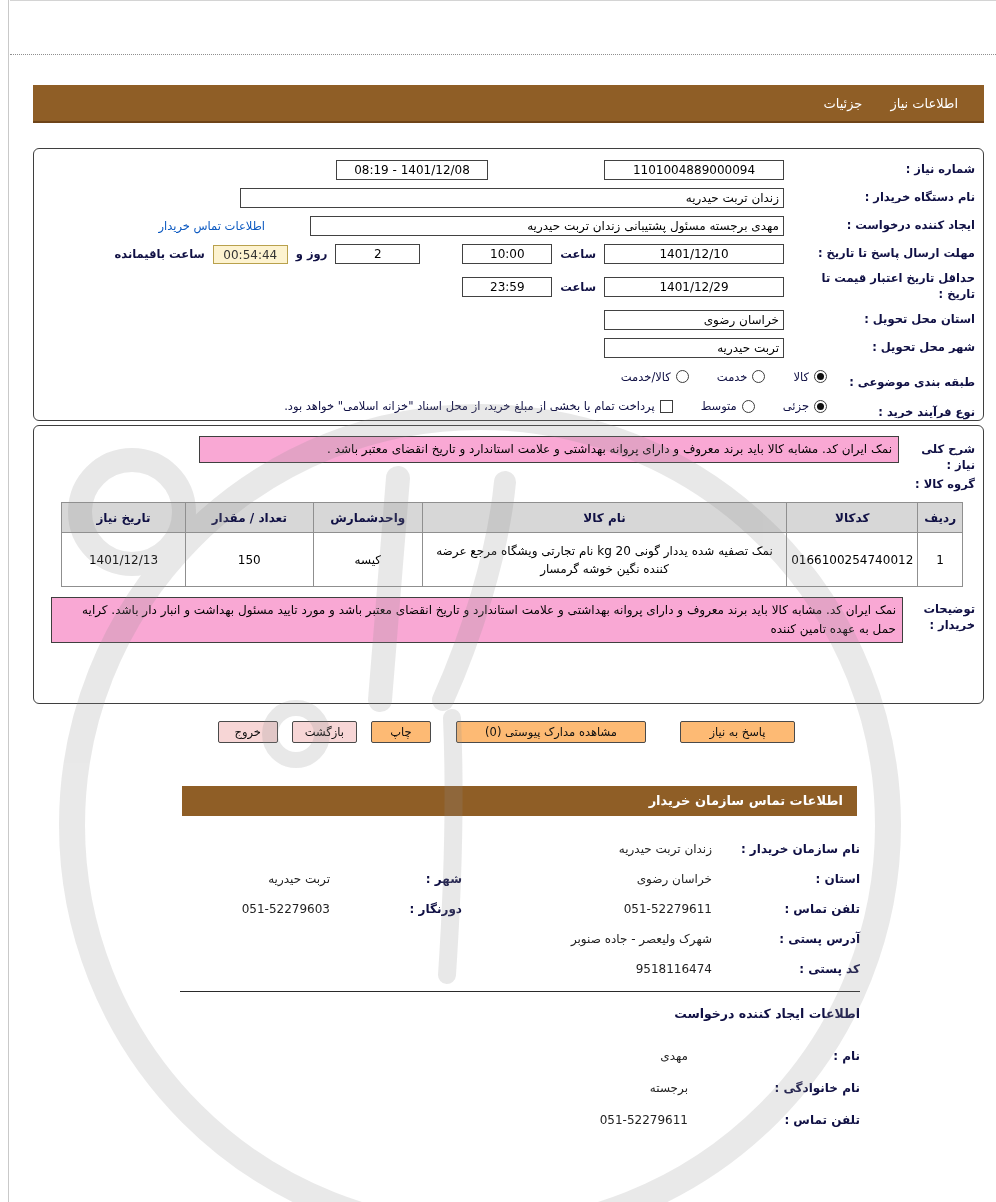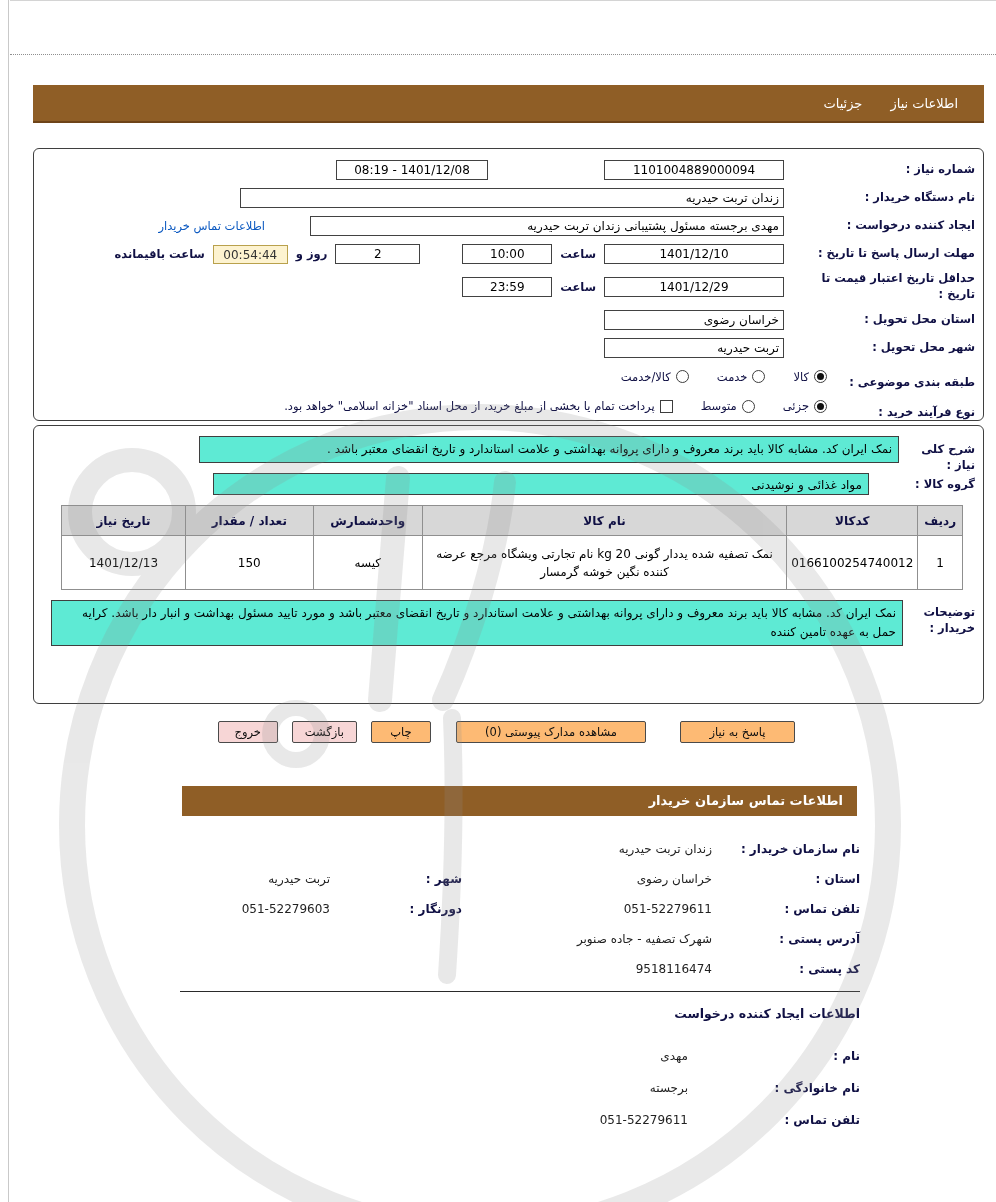--- a/index.html
+++ b/index.html
@@ -62,21 +62,21 @@
     background:#fff; display:inline-block; position:relative; cursor:pointer;
   }
   .radio.checked::after { content:""; position:absolute; inset:2px; border-radius:50%; background:#101010; }
   .checkbox { width:13px; height:13px; border:1px solid #3d3d3d; background:#fff; display:inline-block; cursor:pointer; }
   .treasury-text { font-size:11.5px; color:#101044; white-space:nowrap; }
 
   
   .row2 { display:flex; direction:rtl; align-items:flex-start; }
   .b-label { font-size:11.5px; font-weight:bold; color:#101044; text-align:right; line-height:1.4; padding-left:6px; }
   .desc-label { width:76px; padding-top:5px; }
-  .txtbox { border:1px solid #3f3f3f; background:#5eead4; padding:3px 6px; font-size:12px; line-height:1.55; color:#000; }
+  .txtbox { border:1px solid #3f3f3f; background:#f9a8d4; padding:3px 6px; font-size:12px; line-height:1.55; color:#000; }
   .desc-box { width:700px; height:27px; white-space:nowrap; overflow:hidden; }
   .sec-heading { margin:12px 4px 8px; text-align:right; font-weight:bold; font-size:13px; color:#0d0d30; }
   .grp-label { width:106px; padding-top:3px; white-space:nowrap; }
   .grp-box { width:656px; height:22px; padding-top:2px; white-space:nowrap; overflow:hidden; }
 
   table.tbl { border-collapse:collapse; width:902px; margin:10px 12px 0 0; direction:rtl; }
   .tbl th, .tbl td { border:1px solid #8f8f8f; text-align:center; vertical-align:middle; font-size:12px; }
   .tbl th { background:#d7d7d7; height:30px; font-weight:bold; color:#101044; }
   .tbl td { height:54px; padding:2px 4px; color:#000; line-height:1.5; }
   .c0{width:45px;} .c1{width:120px;} .c2{width:372px;} .c3{width:110px;} .c4{width:130px;} .c5{width:125px;}
@@ -218,21 +218,20 @@
   <div class="box box2">
 
     <div class="row2">
       <div class="b-label desc-label">شرح کلی نیاز :</div>
       <div class="txtbox desc-box">نمک ایران کد. مشابه کالا باید برند معروف و دارای پروانه بهداشتی و علامت استاندارد و تاریخ انقضای معتبر باشد .</div>
     </div>
 
 
     <div class="row2">
       <div class="b-label grp-label">گروه کالا :</div>
-      <div class="txtbox grp-box">مواد غذائی و نوشیدنی</div>
     </div>
 
     <table class="tbl">
       <thead>
         <tr>
           <th class="c0">ردیف</th>
           <th class="c1">کدکالا</th>
           <th class="c2">نام کالا</th>
           <th class="c3">واحدشمارش</th>
           <th class="c4">تعداد / مقدار</th>
@@ -282,21 +281,21 @@
       <div class="c-val">تربت حیدریه</div>
     </div>
     <div class="c-row">
       <div class="c-label">تلفن تماس :</div>
       <div class="c-val ltrv">051-52279611</div>
       <div class="c-label">دورنگار :</div>
       <div class="c-val ltrv">051-52279603</div>
     </div>
     <div class="c-row">
       <div class="c-label">آدرس پستی :</div>
-      <div class="c-val span3">شهرک تصفیه - جاده صنوبر</div>
+      <div class="c-val span3">شهرک ولیعصر - جاده صنوبر</div>
     </div>
     <div class="c-row">
       <div class="c-label">کد پستی :</div>
       <div class="c-val span3 ltrv">9518116474</div>
     </div>
   </div>
 
   <div class="hr-line"></div>
 
   <div class="creator-head">اطلاعات ایجاد کننده درخواست</div>

